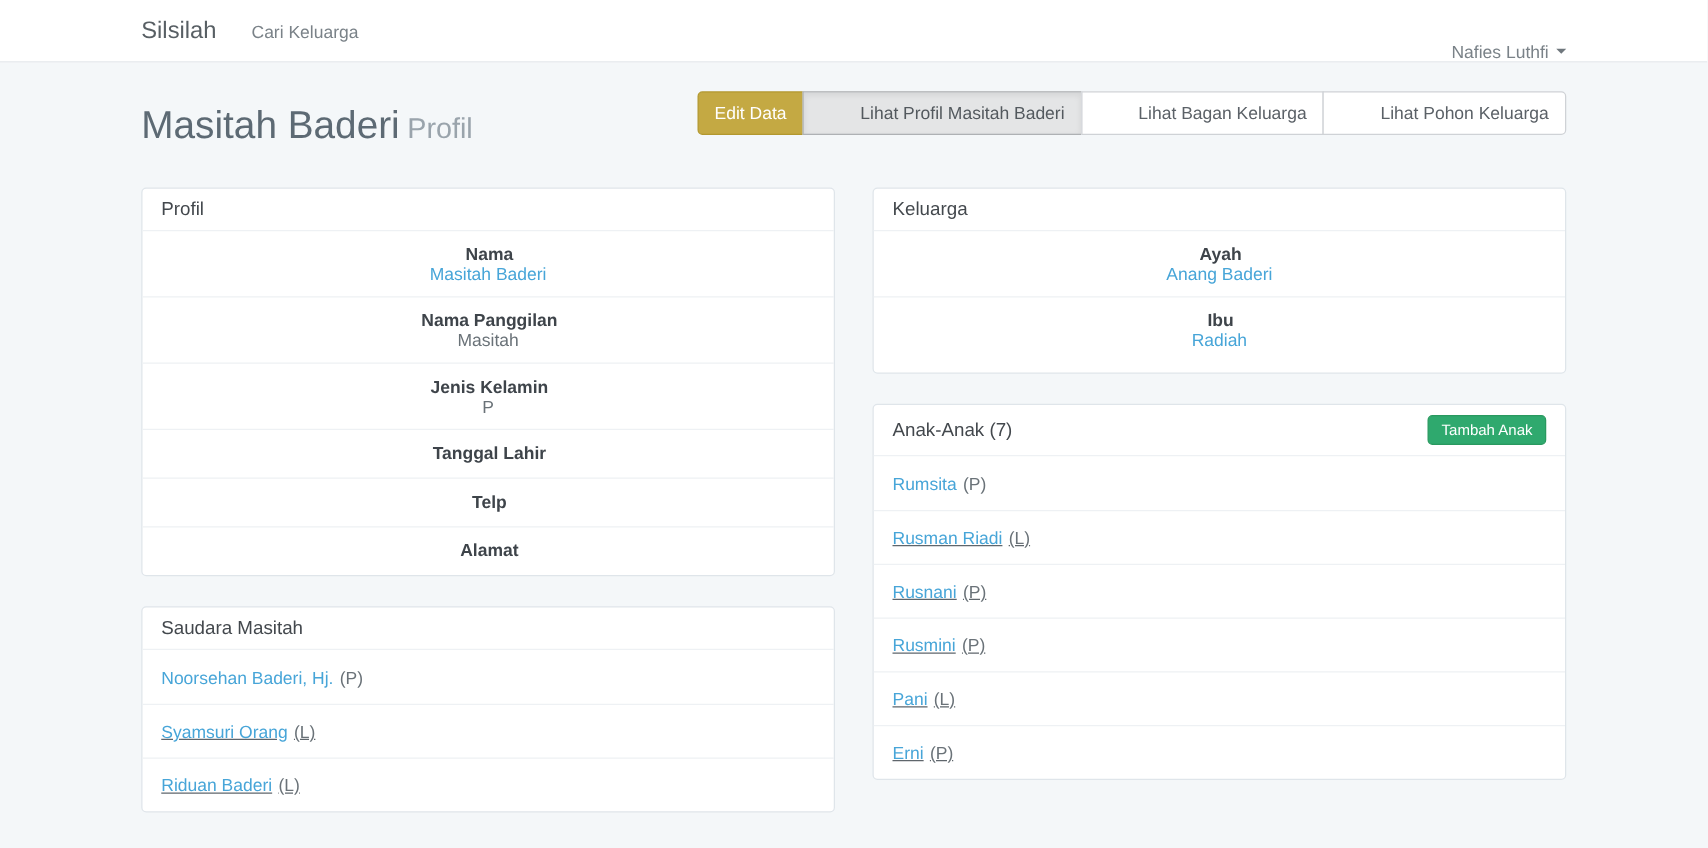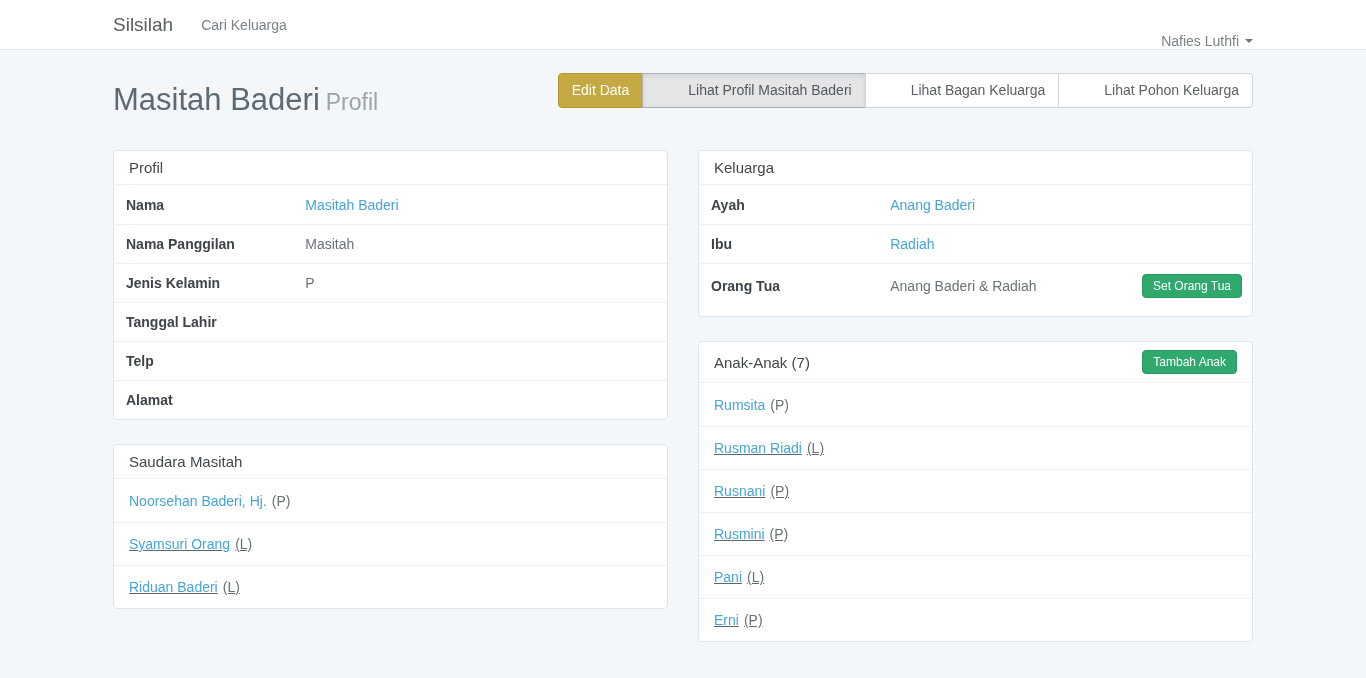--- a/index.html
+++ b/index.html
@@ -79,20 +79,21 @@
     justify-content: space-between;
     min-height: 34px;
   }
   .panel-pad-bottom { padding-bottom: 8px; }
 
   .kv-row {
     display: flex;
     align-items: center;
     padding: 10px 10px;
     min-height: 39px;
+    flex-direction: column;
   }
   .kv-row + .kv-row { border-top: 1px solid #eef1f4; }
   .kv-label { flex: 0 0 34%; font-weight: bold; color: #3e444a; padding-left: 2px; }
   .kv-value { color: #6a7278; }
   a.link { color: #47a5d8; text-decoration: none; cursor: pointer; }
   .row-action { margin-left: auto; }
 
   .list-item {
     padding: 12px 15px;
     min-height: 43px;
@@ -209,25 +210,20 @@
         </div>
         <div id="keluarga-rows">
             <div class="kv-row">
               <span class="kv-label">Ayah</span>
               <a class="kv-value link">Anang Baderi</a>
             </div>
             <div class="kv-row">
               <span class="kv-label">Ibu</span>
               <a class="kv-value link">Radiah</a>
             </div>
-            <div class="kv-row">
-              <span class="kv-label">Orang Tua</span>
-              <span class="kv-value">Anang Baderi &amp; Radiah</span>
-              <button class="btn-green row-action">Set Orang Tua</button>
-            </div>
           </div>
       </section>
 
       <section class="panel">
         <div class="panel-heading">
           <span>Anak-Anak (7)</span>
           <button class="btn-green">Tambah Anak</button>
         </div>
         <div id="anak-list">
             <div class="list-item">

